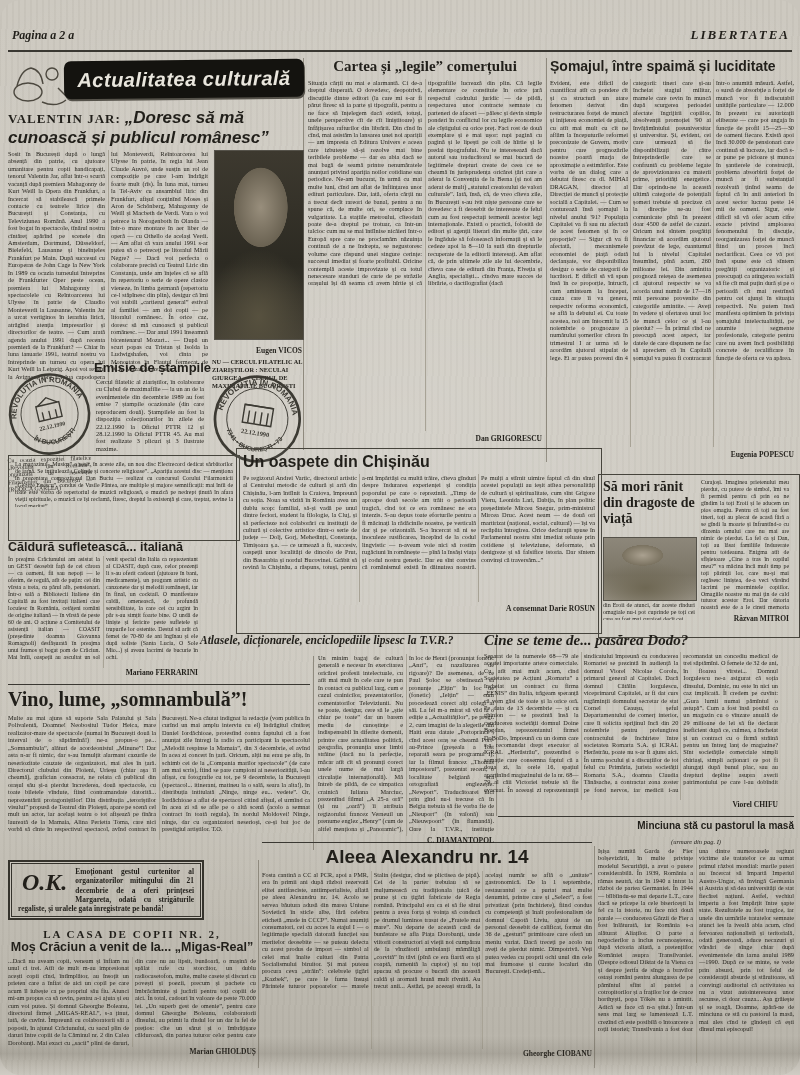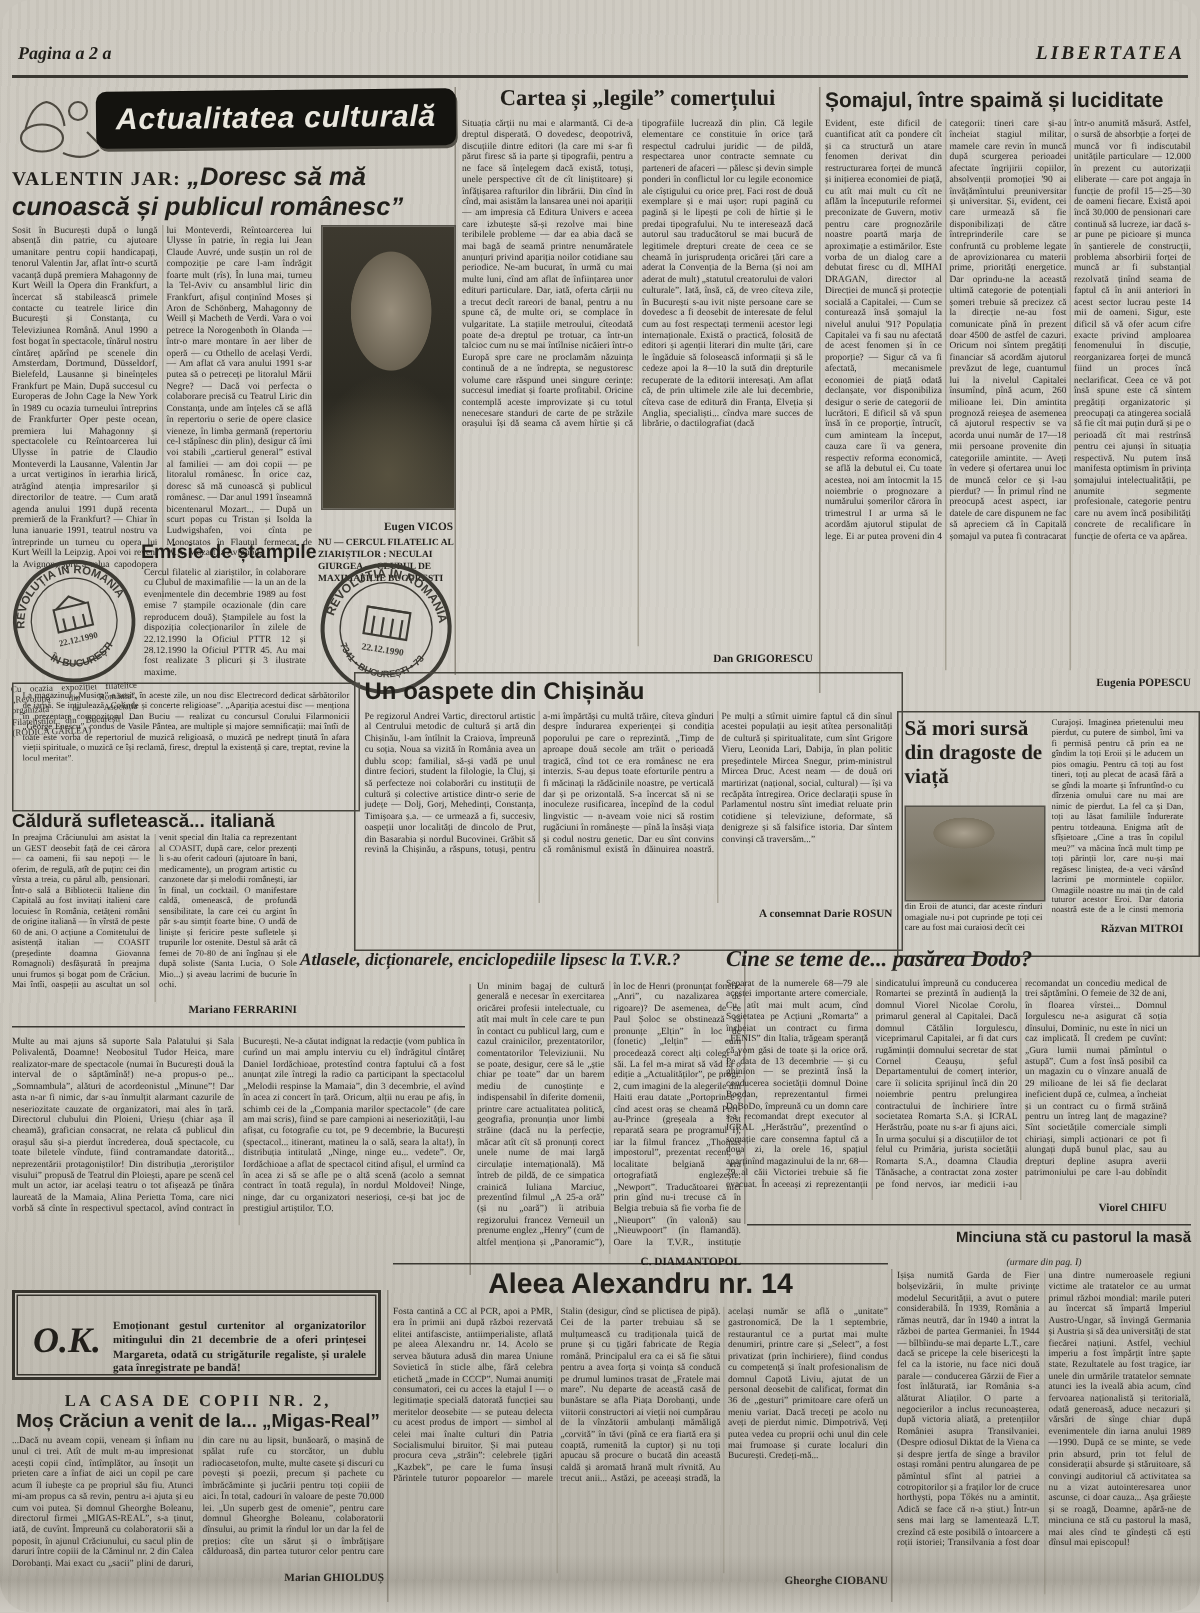--- a/index.html
+++ b/index.html
@@ -149,21 +149,21 @@
     <div class="bt" style="height:46px;margin-top:2px;font-size:5.9px">La magazinul „Musica” a sosit, în aceste zile, un nou disc Electrecord dedicat sărbătorilor de iarnă. Se intitulează „Colinde și concerte religioase”. „Apariția acestui disc — menționa în prezentare compozitorul Dan Buciu — realizat cu concursul Corului Filarmonicii „George Enescu”, condus de Vasile Pântea, are multiple și majore semnificații: mai întîi de toate este vorba de repertoriul de muzică religioasă, o muzică pe nedrept ținută în afara vieții spirituale, o muzică ce își reclamă, firesc, dreptul la existență și care, treptat, revine la locul meritat”.</div>
   </div>
 
   <div class="abs box" style="left:236px;top:448px;width:352px;height:176px;padding:4px 6px">
     <div class="t-sansbold" style="font-size:16px">Un oaspete din Chișinău</div>
     <div class="bt cols3" style="height:128px;margin-top:3px">Pe regizorul Andrei Vartic, directorul artistic al Centrului metodic de cultură și artă din Chișinău, l-am întîlnit la Craiova, împreună cu soția. Noua sa vizită în România avea un dublu scop: familial, să-și vadă pe unul dintre feciori, student la filologie, la Cluj, și să perfecteze noi colaborări cu instituții de cultură și colective artistice dintr-o serie de județe — Dolj, Gorj, Mehedinți, Constanța, Timișoara ș.a. — ce urmează a fi, succesiv, oaspeții unor localități de dincolo de Prut, din Basarabia și nordul Bucovinei. Grăbit să revină la Chișinău, a răspuns, totuși, pentru a-mi împărtăși cu multă trăire, cîteva gînduri despre îndurarea experienței și condiția poporului pe care o reprezintă. „Timp de aproape două secole am trăit o perioadă tragică, cînd tot ce era românesc ne era interzis. S-au depus toate eforturile pentru a fi măcinați la rădăcinile noastre, pe verticală dar și pe orizontală. S-a încercat să ni se inoculeze rusificarea, începînd de la codul lingvistic — n-aveam voie nici să rostim rugăciuni în românește — pînă la însăși viața și codul nostru genetic. Dar eu sînt convins că românismul există în dăinuirea noastră. Pe mulți a stîrnit uimire faptul că din sînul acestei populații au ieșit atîtea personalități de cultură și spiritualitate, cum sînt Grigore Vieru, Leonida Lari, Dabija, în plan politic președintele Mircea Snegur, prim-ministrul Mircea Druc. Acest neam — de două ori martirizat (național, social, cultural) — își va recăpăta întregirea. Orice declarații spuse în Parlamentul nostru sînt imediat reluate prin cotidiene și televiziune, deformate, să denigreze și să falsifice istoria. Dar sîntem convinși că traversăm...”</div>
     <div class="byline" style="margin-top:2px">A consemnat Darie ROSUN</div>
   </div>
 
   <div class="abs box" style="left:598px;top:474px;width:194px;height:156px;padding:3px">
-    <div class="t-serifbold abs" style="left:4px;top:4px;width:92px;font-size:14px;line-height:1.15">Să mori sursă din dragoste de viață</div>
+    <div class="t-serifbold abs" style="left:4px;top:4px;width:92px;font-size:14px;line-height:1.15">Să mori rănit din dragoste de viață</div>
     <div class="photo2 abs" style="left:4px;top:62px;width:92px;height:62px"></div>
     <div class="cap abs" style="left:4px;top:127px;width:92px;height:18px">din Eroii de atunci, dar aceste rînduri omagiale nu-i pot cuprinde pe toți cei care au fost mai curajoși decît cei</div>
     <div class="bt abs" style="left:102px;top:4px;width:88px;height:132px;font-size:5.9px">Curajoși. Imaginea prietenului meu pierdut, cu putere de simbol, îmi va fi permisă pentru că prin ea ne gîndim la toți Eroii și le aducem un pios omagiu. Pentru că toți au fost tineri, toți au plecat de acasă fără a se gîndi la moarte și înfruntînd-o cu dîrzenia omului care nu mai are nimic de pierdut. La fel ca și Dan, toți au lăsat familiile îndurerate pentru totdeauna. Enigma atît de sfîșietoare „Cine a tras în copilul meu?” va măcina încă mult timp pe toți părinții lor, care nu-și mai regăsesc liniștea, de-a veci vărsînd lacrimi pe mormintele copiilor. Omagiile noastre nu mai țin de cald tuturor acestor Eroi. Dar datoria noastră este de a le cinsti memoria pînă ne vom găsi liniștea lîngă ei. Am vrea ca un lăcaș de amintire al adevăratelor evenimente scrise cu sîngele lor să aibă ca frontispiciu nu „Muzeu” sau „Mausoleu” ci doar atît: „Să mori rănit din dragoste de viață”...</div>
     <div class="byline abs" style="left:102px;top:139px;width:88px">Răzvan MITROI</div>
   </div>
 
   <div class="abs" style="left:8px;top:540px;width:190px;height:144px">
     <div class="t-sansbold" style="font-size:12.5px">Căldură sufletească... italiană</div>
     <div class="bt cols2" style="height:112px;margin-top:2px;font-size:5.9px">În preajma Crăciunului am asistat la un GEST deosebit față de cei cărora — ca oameni, fii sau nepoți — le oferim, de regulă, atît de puțin: cei din vîrsta a treia, cu părul alb, pensionari. Într-o sală a Bibliotecii Italiene din Capitală au fost invitați italieni care locuiesc în România, cetățeni români de origine italiană — în vîrstă de peste 60 de ani. O acțiune a Comitetului de asistență italian — COASIT (președinte doamna Giovanna Romagnoli) desfășurată în preajma unui frumos și bogat pom de Crăciun. Mai întîi, oaspeții au ascultat un sol venit special din Italia ca reprezentant al COASIT, după care, celor prezenți li s-au oferit cadouri (ajutoare în bani, medicamente), un program artistic cu canzonete dar și melodii românești, iar în final, un cocktail. O manifestare caldă, omenească, de profundă sensibilitate, la care cei cu argint în păr s-au simțit foarte bine. O undă de liniște și fericire peste sufletele și trupurile lor ostenite. Destul să arăt că femei de 70-80 de ani îngînau și ele după soliste (Santa Lucia, O Sole Mio...) și aveau lacrimi de bucurie în ochi.</div>
     <div class="byline">Mariano FERRARINI</div>
@@ -175,24 +175,25 @@
     <div class="byline">C. DIAMANTOPOL</div>
   </div>
 
   <div class="abs" style="left:484px;top:632px;width:294px;height:184px">
     <div class="t-serifbold" style="font-size:15px;font-style:italic;white-space:nowrap">Cine se teme de... pasărea Dodo?</div>
     <div class="bt cols3" style="height:148px;margin-top:3px">Separat de la numerele 68—79 ale acestei importante artere comerciale. Cu atît mai mult acum, cînd Societatea pe Acțiuni „Romarta” a încheiat un contract cu firma „FENIS” din Italia, trăgeam speranță că vom găsi de toate și la orice oră. Pe data de 13 decembrie — și cu ghinion — se prezintă însă la conducerea societății domnul Doine Bogdan, reprezentantul firmei DoBoDo, împreună cu un domn care s-a recomandat drept executor al ICRAL „Herăstrău”, prezentînd o somație care consemna faptul că a doua zi, la orele 16, spațiul aparținînd magazinului de la nr. 68—79 al căii Victoriei trebuie să fie evacuat. În aceeași zi reprezentanții sindicatului împreună cu conducerea Romartei se prezintă în audiență la domnul Viorel Nicolae Corolu, primarul general al Capitalei. Dacă domnul Cătălin Iorgulescu, viceprimarul Capitalei, ar fi dat curs rugăminții domnului secretar de stat Cornel Ceaușu, șeful Departamentului de comerț interior, care îi solicita sprijinul încă din 20 noiembrie pentru prelungirea contractului de închiriere între societatea Romarta S.A. și ICRAL Herăstrău, poate nu s-ar fi ajuns aici. În urma șocului și a discuțiilor de tot felul cu Primăria, jurista societății Romarta S.A., doamna Claudia Tănăsache, a contractat zona zoster pe fond nervos, iar medicii i-au recomandat un concediu medical de trei săptămîni. O femeie de 32 de ani, în floarea vîrstei... Domnul Iorgulescu ne-a asigurat că soția dînsului, Dominic, nu este în nici un caz implicată. Îl credem pe cuvînt: „Gura lumii numai pămîntul o astupă”. Cum a fost însă posibil ca un magazin cu o vînzare anuală de 29 milioane de lei să fie declarat ineficient după ce, culmea, a încheiat și un contract cu o firmă străină pentru un întreg lanț de magazine? Sînt societățile comerciale simpli chiriași, simpli acționari ce pot fi alungați după bunul plac, sau au drepturi depline asupra averii patrimoniului pe care l-au dobîndit conform hotărîrii guvernamentale din 25 septembrie 1990?</div>
     <div class="byline">Viorel CHIFU</div>
   </div>
 
   <div class="abs" style="left:8px;top:688px;width:302px;height:164px">
+    <div class="t-serifbold" style="font-size:20px">Vino, lume, „somnambulă”!</div>
     <div class="bt cols2" style="height:126px;margin-top:3px">Multe au mai ajuns să suporte Sala Palatului și Sala Polivalentă, Doamne! Neobositul Tudor Heica, mare realizator-mare de spectacole (numai în București două la interval de o săptămînă!) ne-a propus-o pe... „Somnambula”, alături de acordeonistul „Minune”! Dar asta n-ar fi nimic, dar s-au înmulțit alarmant cazurile de neseriozitate cauzate de organizatori, mai ales în țară. Directorul clubului din Ploieni, Urieșu (chiar așa îl cheamă), grafician consacrat, ne relata că publicul din orașul său și-a pierdut încrederea, două spectacole, cu toate biletele vîndute, fiind contramandate datorită... neprezentării protagoniștilor! Din distribuția „teroriștilor visului” propusă de Teatrul din Ploiești, apare pe scenă cel mult un actor, iar același teatru o tot afișează pe tînăra laureată de la Mamaia, Alina Perietta Toma, care nici vorbă să cînte în respectivul spectacol, avînd contract în București. Ne-a căutat indignat la redacție (vom publica în curînd un mai amplu interviu cu el) îndrăgitul cîntăreț Daniel Iordăchioae, protestînd contra faptului că a fost anunțat zile întregi la radio ca participant la spectacolul „Melodii respinse la Mamaia”, din 3 decembrie, el avînd în acea zi concert în țară. Oricum, alții nu erau pe afiș, în schimb cei de la „Compania marilor spectacole” (de care am mai scris), fiind se pare campioni ai neseriozității, l-au afișat, cu fotografie cu tot, pe 9 decembrie, la București (spectacol... itinerant, matineu la o sală, seara la alta!), în distribuția intitulată „Ninge, ninge eu... vedete”. Or, Iordăchioae a aflat de spectacol citind afișul, el urmînd ca în acea zi să se afle pe o altă scenă (acolo a semnat contract în toată regula), în nordul Moldovei! Ninge, ninge, dar cu organizatori neserioși, ce-și bat joc de prestigiul artiștilor. T.O.</div>
   </div>
 
-  <div class="abs okbox" style="left:8px;top:860px;width:246px;height:60px;padding:17px 8px;box-sizing:border-box">
+  <div class="abs okbox" style="left:8px;top:860px;width:196px;height:60px;padding:5px 8px;box-sizing:border-box">
     <span class="ok-label">O.K.</span>
     <div class="oktext">Emoționant gestul curtenitor al organizatorilor mitingului din 21 decembrie de a oferi prințesei Margareta, odată cu strigăturile regaliste, și uralele gata înregistrate pe bandă!</div>
   </div>
 
   <div class="abs" style="left:8px;top:928px;width:248px;height:140px">
     <div class="t-serifbold" style="font-size:11px;letter-spacing:2px;text-align:center">LA CASA DE COPII NR. 2,</div>
     <div class="t-sansbold" style="font-size:12.5px;text-align:center">Moș Crăciun a venit de la... „Migas-Real”</div>
     <div class="bt cols2" style="height:90px;margin-top:3px">...Dacă nu aveam copii, veneam și înfiam nu unul ci trei. Atît de mult m-au impresionat acești copii cînd, întîmplător, au însoțit un prieten care a înfiat de aici un copil pe care acum îl iubește ca pe propriul său fiu. Atunci mi-am propus ca să revin, pentru a-i ajuta și eu cum voi putea. Și domnul Gheorghe Boleanu, directorul firmei „MIGAS-REAL”, s-a ținut, iată, de cuvînt. Împreună cu colaboratorii săi a poposit, în ajunul Crăciunului, cu sacul plin de daruri între copiii de la Căminul nr. 2 din Calea Dorobanți. Mai exact cu „sacii” plini de daruri, din care nu au lipsit, bunăoară, o mașină de spălat rufe cu storcător, un dublu radiocasetofon, multe, multe casete și discuri cu povești și poezii, precum și pachete cu îmbrăcăminte și jucării pentru toți copiii de aici. În total, cadouri în valoare de peste 70.000 lei. „Un superb gest de omenie”, pentru care domnul Gheorghe Boleanu, colaboratorii dînsului, au primit la rîndul lor un dar la fel de prețios: cîte un sărut și o îmbrățișare călduroasă, din partea tuturor celor pentru care Moș Crăciun a venit de la firma „MIGAS-REAL”...</div>
     <div class="byline">Marian GHIOLDUȘ</div>
   </div>

